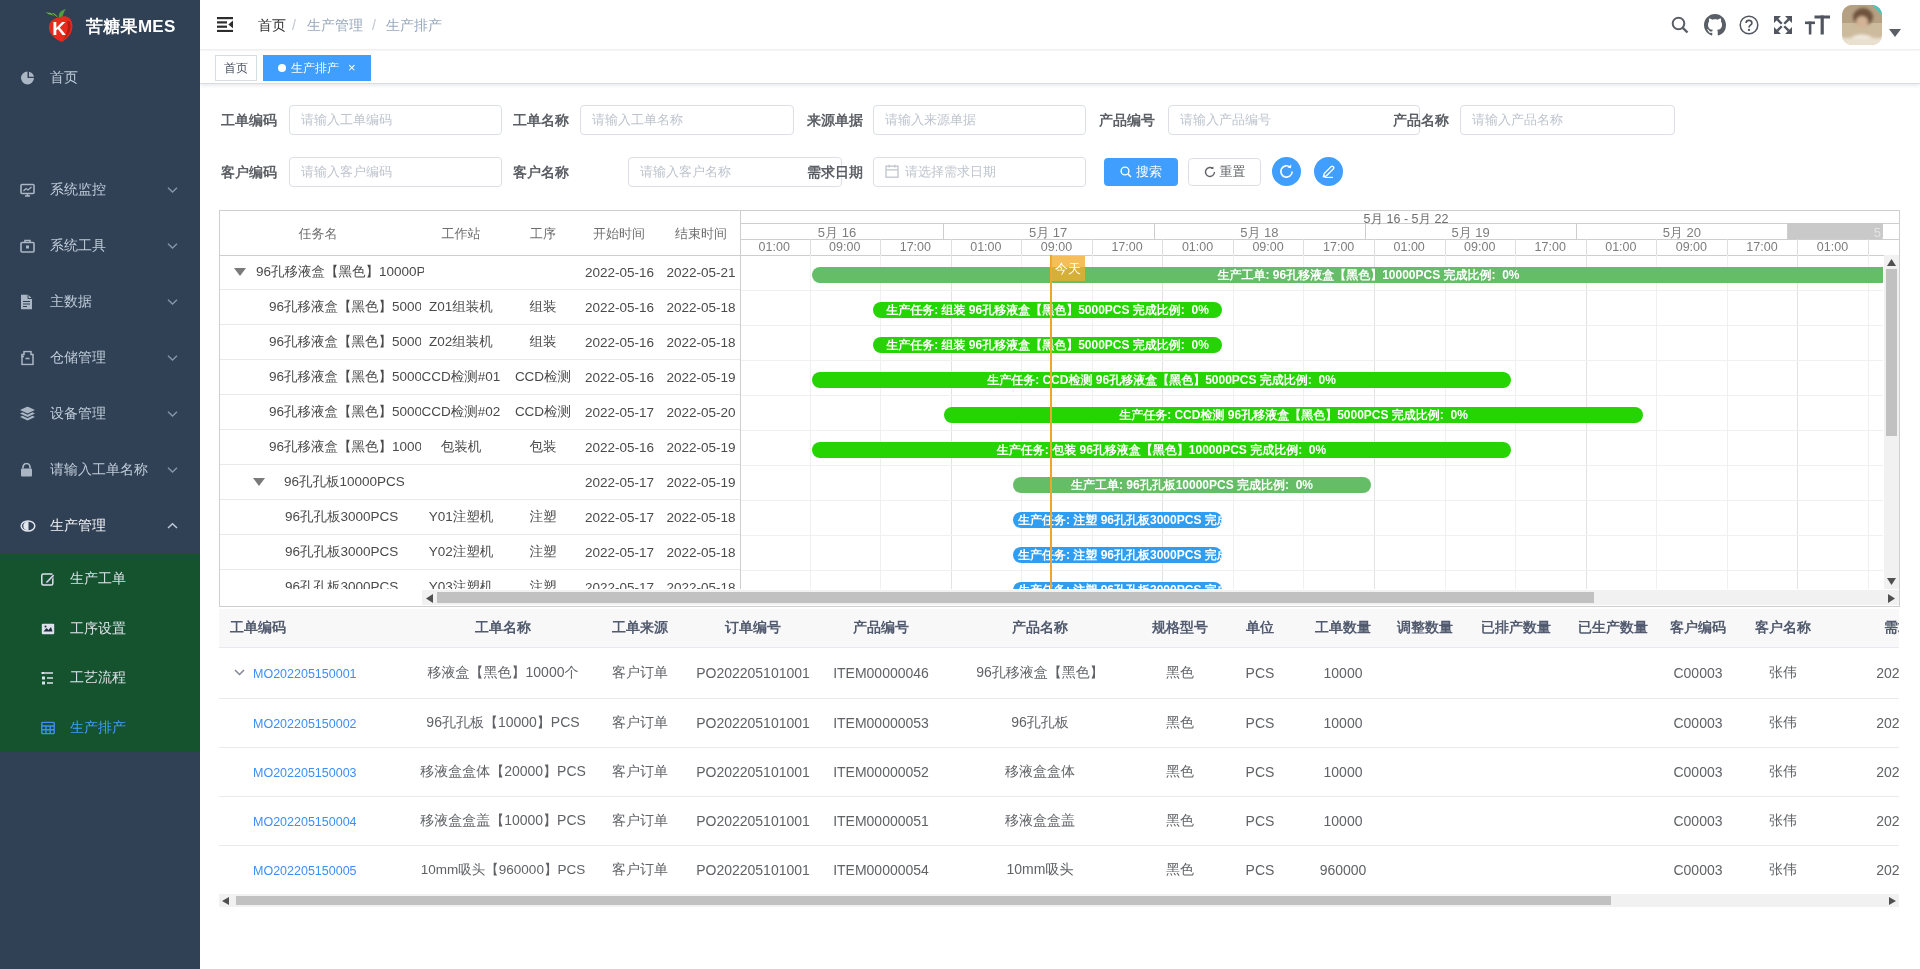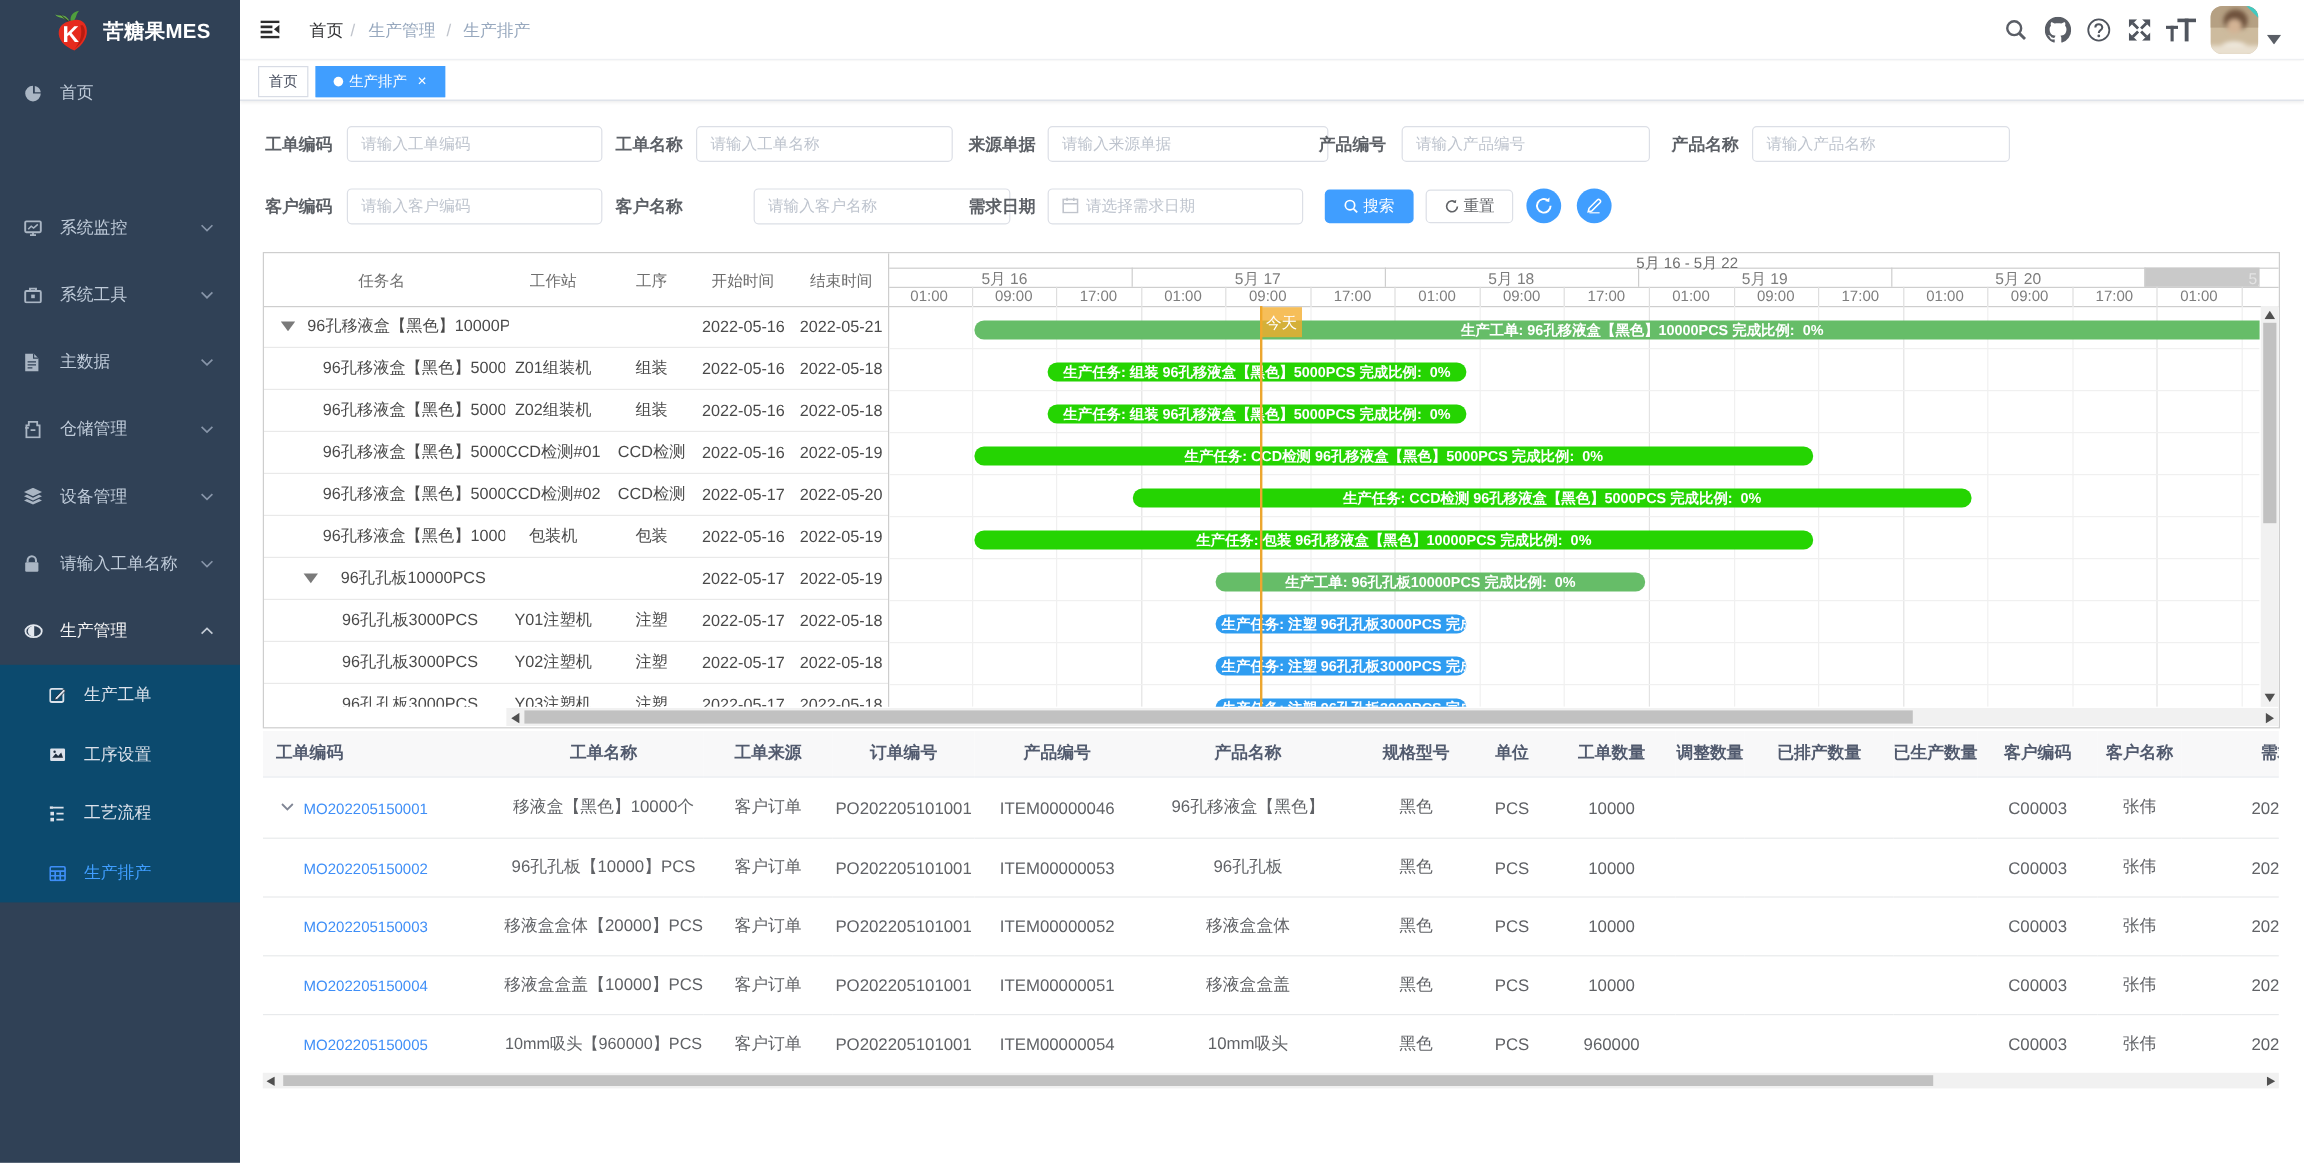--- a/index.html
+++ b/index.html
@@ -5,21 +5,21 @@
 <style>
 * { margin:0; padding:0; box-sizing:border-box; }
 html,body { width:1920px; height:969px; overflow:hidden; background:#fff;
   font-family:"Liberation Sans", sans-serif; }
 #sidebar { position:absolute; left:0; top:0; width:200px; height:969px; background:#304156; z-index:30; }
 .logo-txt { position:absolute; left:86px; top:15px; color:#fff; font-size:17px; font-weight:bold; letter-spacing:0.3px;}
 .mi { position:absolute; left:0; width:200px; height:56px; }
 .mi .mtxt { position:absolute; left:50px; top:50%; transform:translateY(-50%); font-size:14px; color:#bfcbd9; white-space:nowrap;}
 .mi .micon { position:absolute; left:20px; top:50%; transform:translateY(-50%);}
 .mi .arr, .smi .arr { position:absolute; left:167px; top:50%; transform:translateY(-50%);}
-#submenu { position:absolute; left:0; top:554px; width:200px; height:198px; background:#0c4a6e;}
+#submenu { position:absolute; left:0; top:554px; width:200px; height:198px; background:#14532d;}
 .smi { position:absolute; left:0; width:200px; height:50px;}
 .smi .mtxt { position:absolute; left:70px; top:50%; transform:translateY(-50%); font-size:14px; color:#bfcbd9; white-space:nowrap;}
 .smi .micon { position:absolute; left:41px; top:50%; transform:translateY(-50%);}
 #navbar { position:absolute; left:200px; top:0; width:1720px; height:50px; background:#fff; border-bottom:1px solid #eef0f3; box-shadow:0 1px 3px rgba(0,21,41,.06);}
 .crumb { position:absolute; top:17px; font-size:14px; white-space:nowrap; line-height:17px;}
 #tags { position:absolute; left:200px; top:51px; width:1720px; height:33px; background:#fff; border-bottom:1px solid #d8dce5; box-shadow:0 2px 3px rgba(0,0,0,.08);}
 .tag { position:absolute; top:4px; height:26px; line-height:24px; font-size:12px; padding:0 8px; border:1px solid #d8dce5; background:#fff; color:#495060;}
 .tag.on { background:#409eff; color:#fff; border-color:#409eff; padding:0 14px;}
 .dot { display:inline-block; width:8px; height:8px; border-radius:50%; background:#fff; margin-right:5px;}
 .cls { display:inline-block; margin-left:9px; font-size:13px; vertical-align:0px;}
@@ -247,23 +247,23 @@
 </div>
 <div id="tags">
 <div class="tag" style="left:15px;">首页</div>
 <div class="tag on" style="left:63px;"><span class="dot"></span>生产排产<span class="cls">×</span></div>
 </div>
 <div class="flabel" style="left:219px; top:112px; width:58px;">工单编码</div>
 <div class="finput" style="left:289px; top:105px; width:213px;">请输入工单编码</div>
 <div class="flabel" style="left:511px; top:112px; width:58px;">工单名称</div>
 <div class="finput" style="left:580px; top:105px; width:214px;">请输入工单名称</div>
 <div class="flabel" style="left:805px; top:112px; width:58px;">来源单据</div>
-<div class="finput" style="left:873px; top:105px; width:234px;">请输入来源单据</div>
+<div class="finput" style="left:873px; top:105px; width:213px;">请输入来源单据</div>
 <div class="flabel" style="left:1097px; top:112px; width:58px;">产品编号</div>
-<div class="finput" style="left:1168px; top:105px; width:207px;">请输入产品编号</div>
+<div class="finput" style="left:1168px; top:105px; width:252px;">请输入产品编号</div>
 <div class="flabel" style="left:1391px; top:112px; width:58px;">产品名称</div>
 <div class="finput" style="left:1460px; top:105px; width:215px;">请输入产品名称</div>
 <div class="flabel" style="left:219px; top:164px; width:58px;">客户编码</div>
 <div class="finput" style="left:289px; top:157px; width:213px;">请输入客户编码</div>
 <div class="flabel" style="left:511px; top:164px; width:58px;">客户名称</div>
 <div class="finput" style="left:580px; top:157px; width:214px;margin-left:48px;">请输入客户名称</div>
 <div class="flabel" style="left:805px; top:164px; width:58px;">需求日期</div>
 <div class="finput" style="left:873px; top:157px; width:213px;"><svg style="vertical-align:-2px;margin-right:6px;" width="14" height="14" viewBox="0 0 14 14">
       <g fill="none" stroke="#c0c4cc" stroke-width="1.3">
         <rect x="1" y="2.2" width="12" height="11"></rect>

